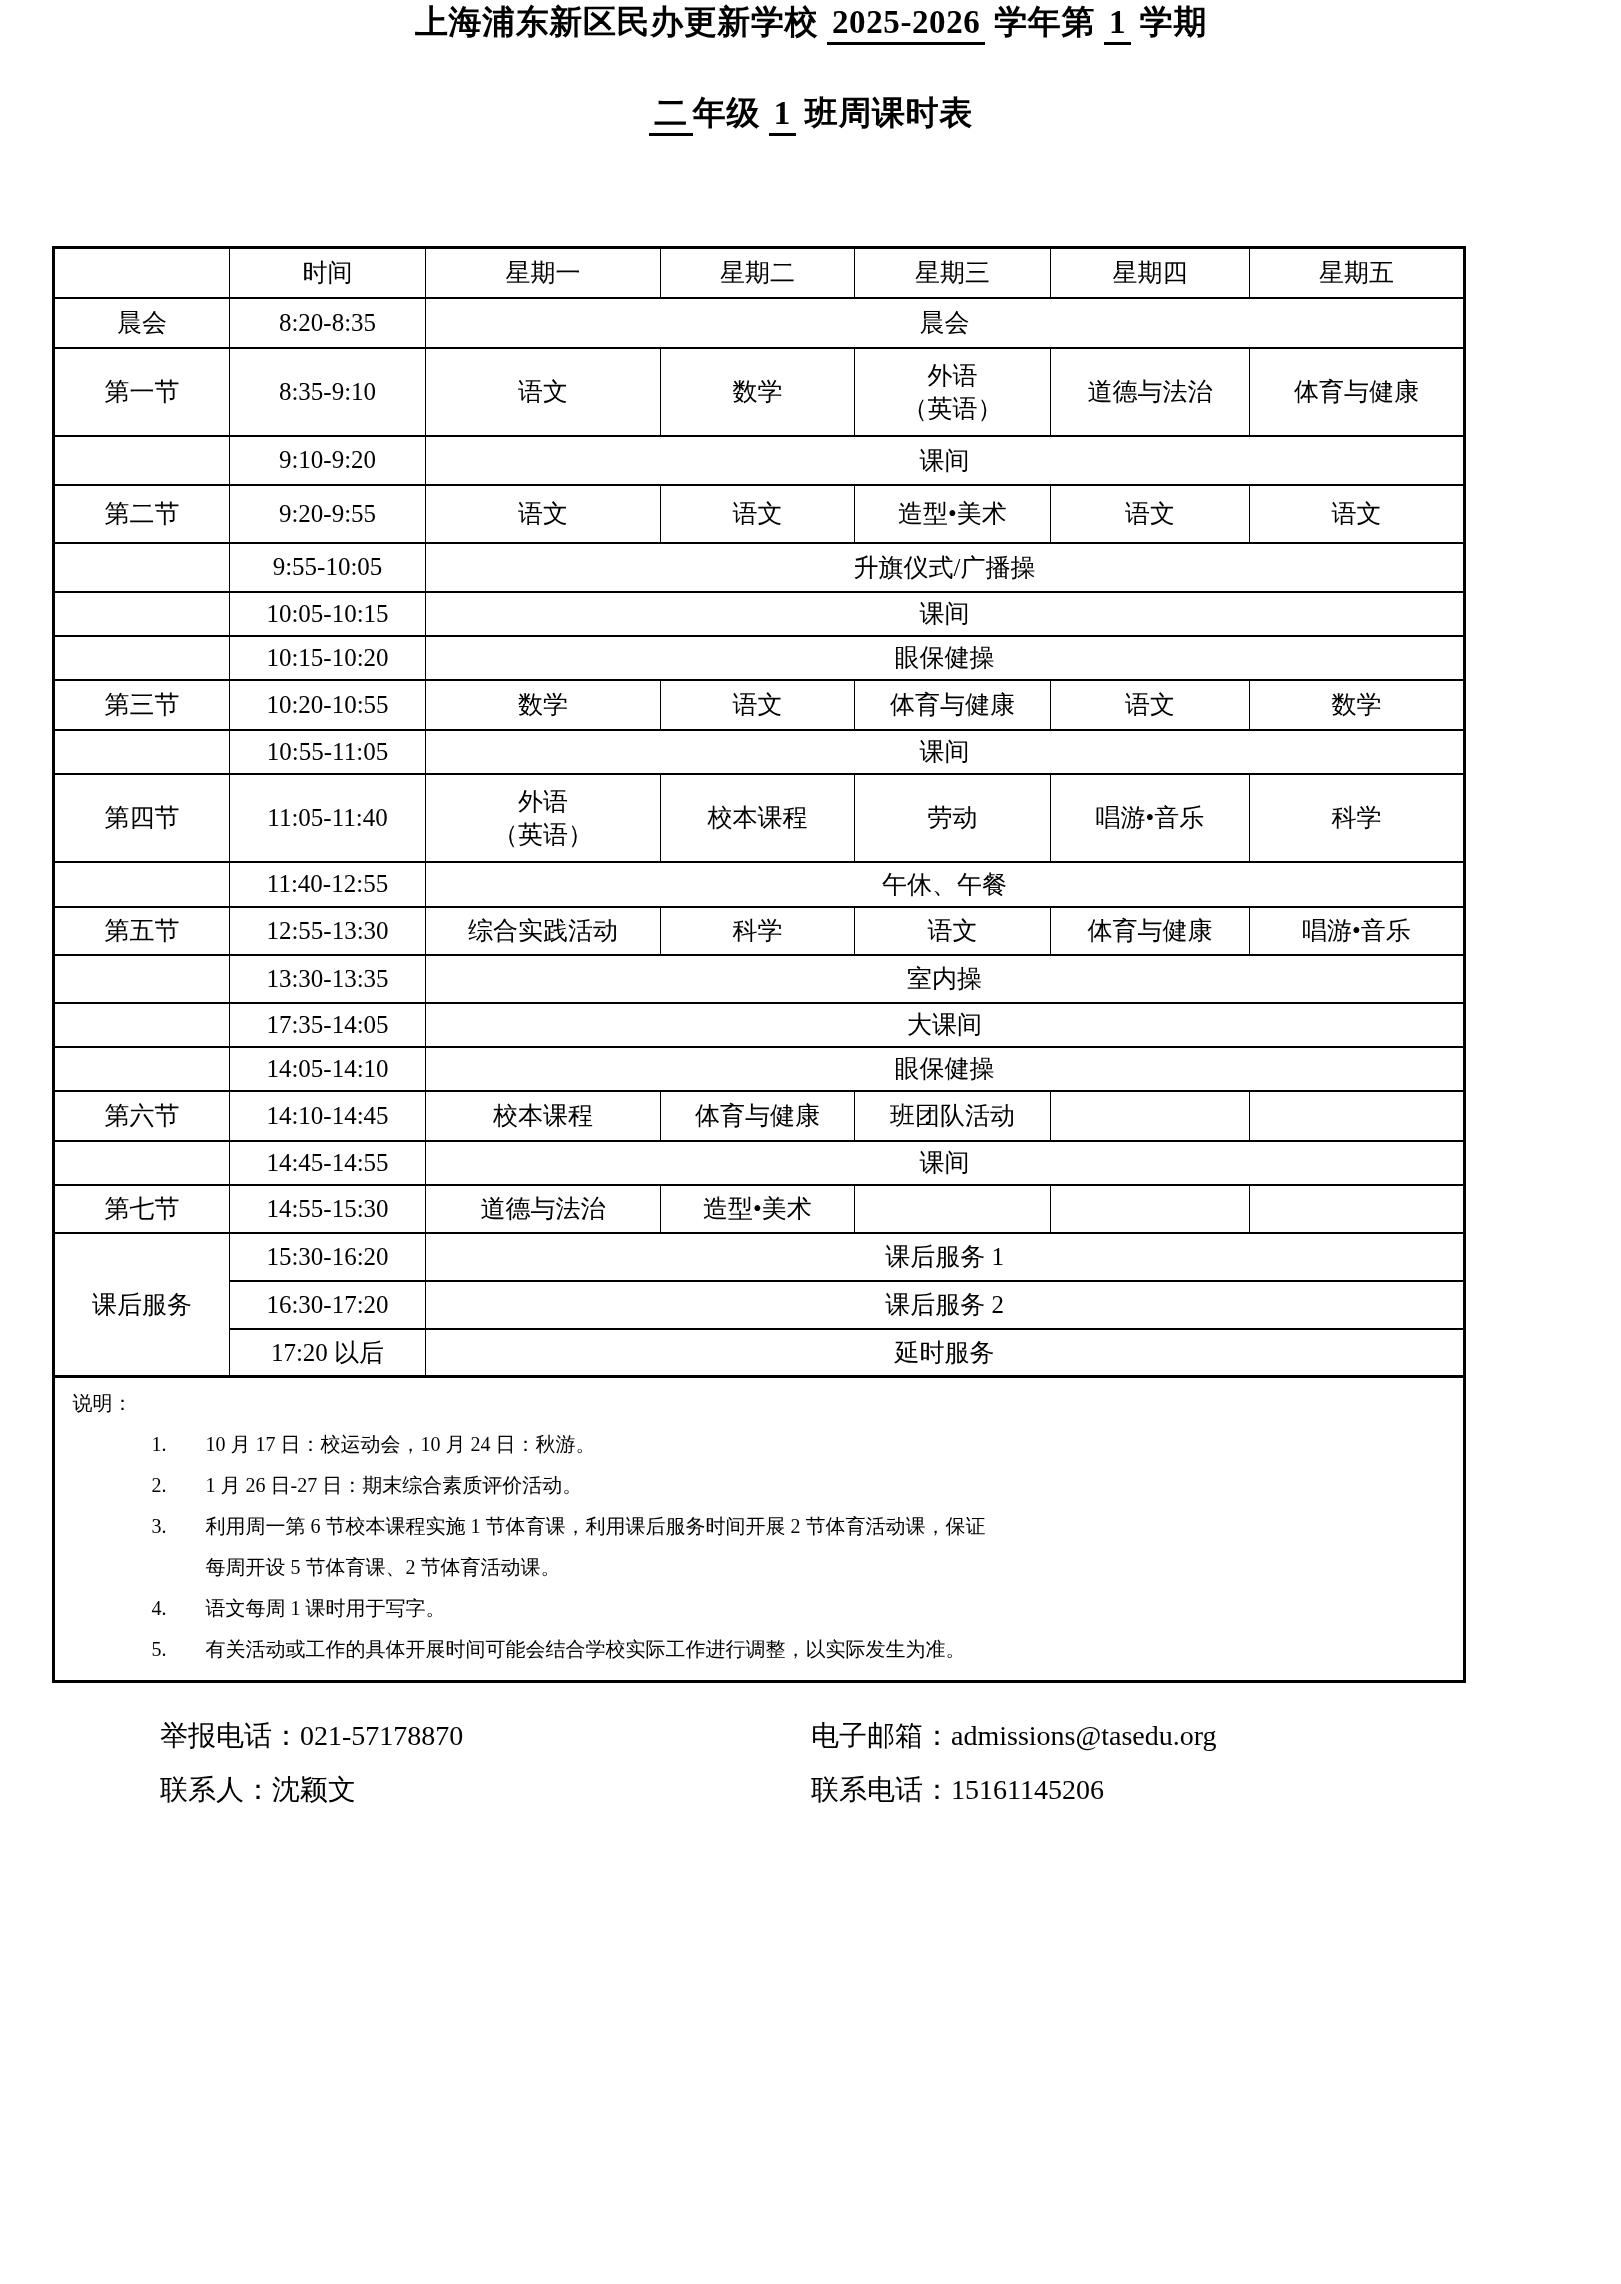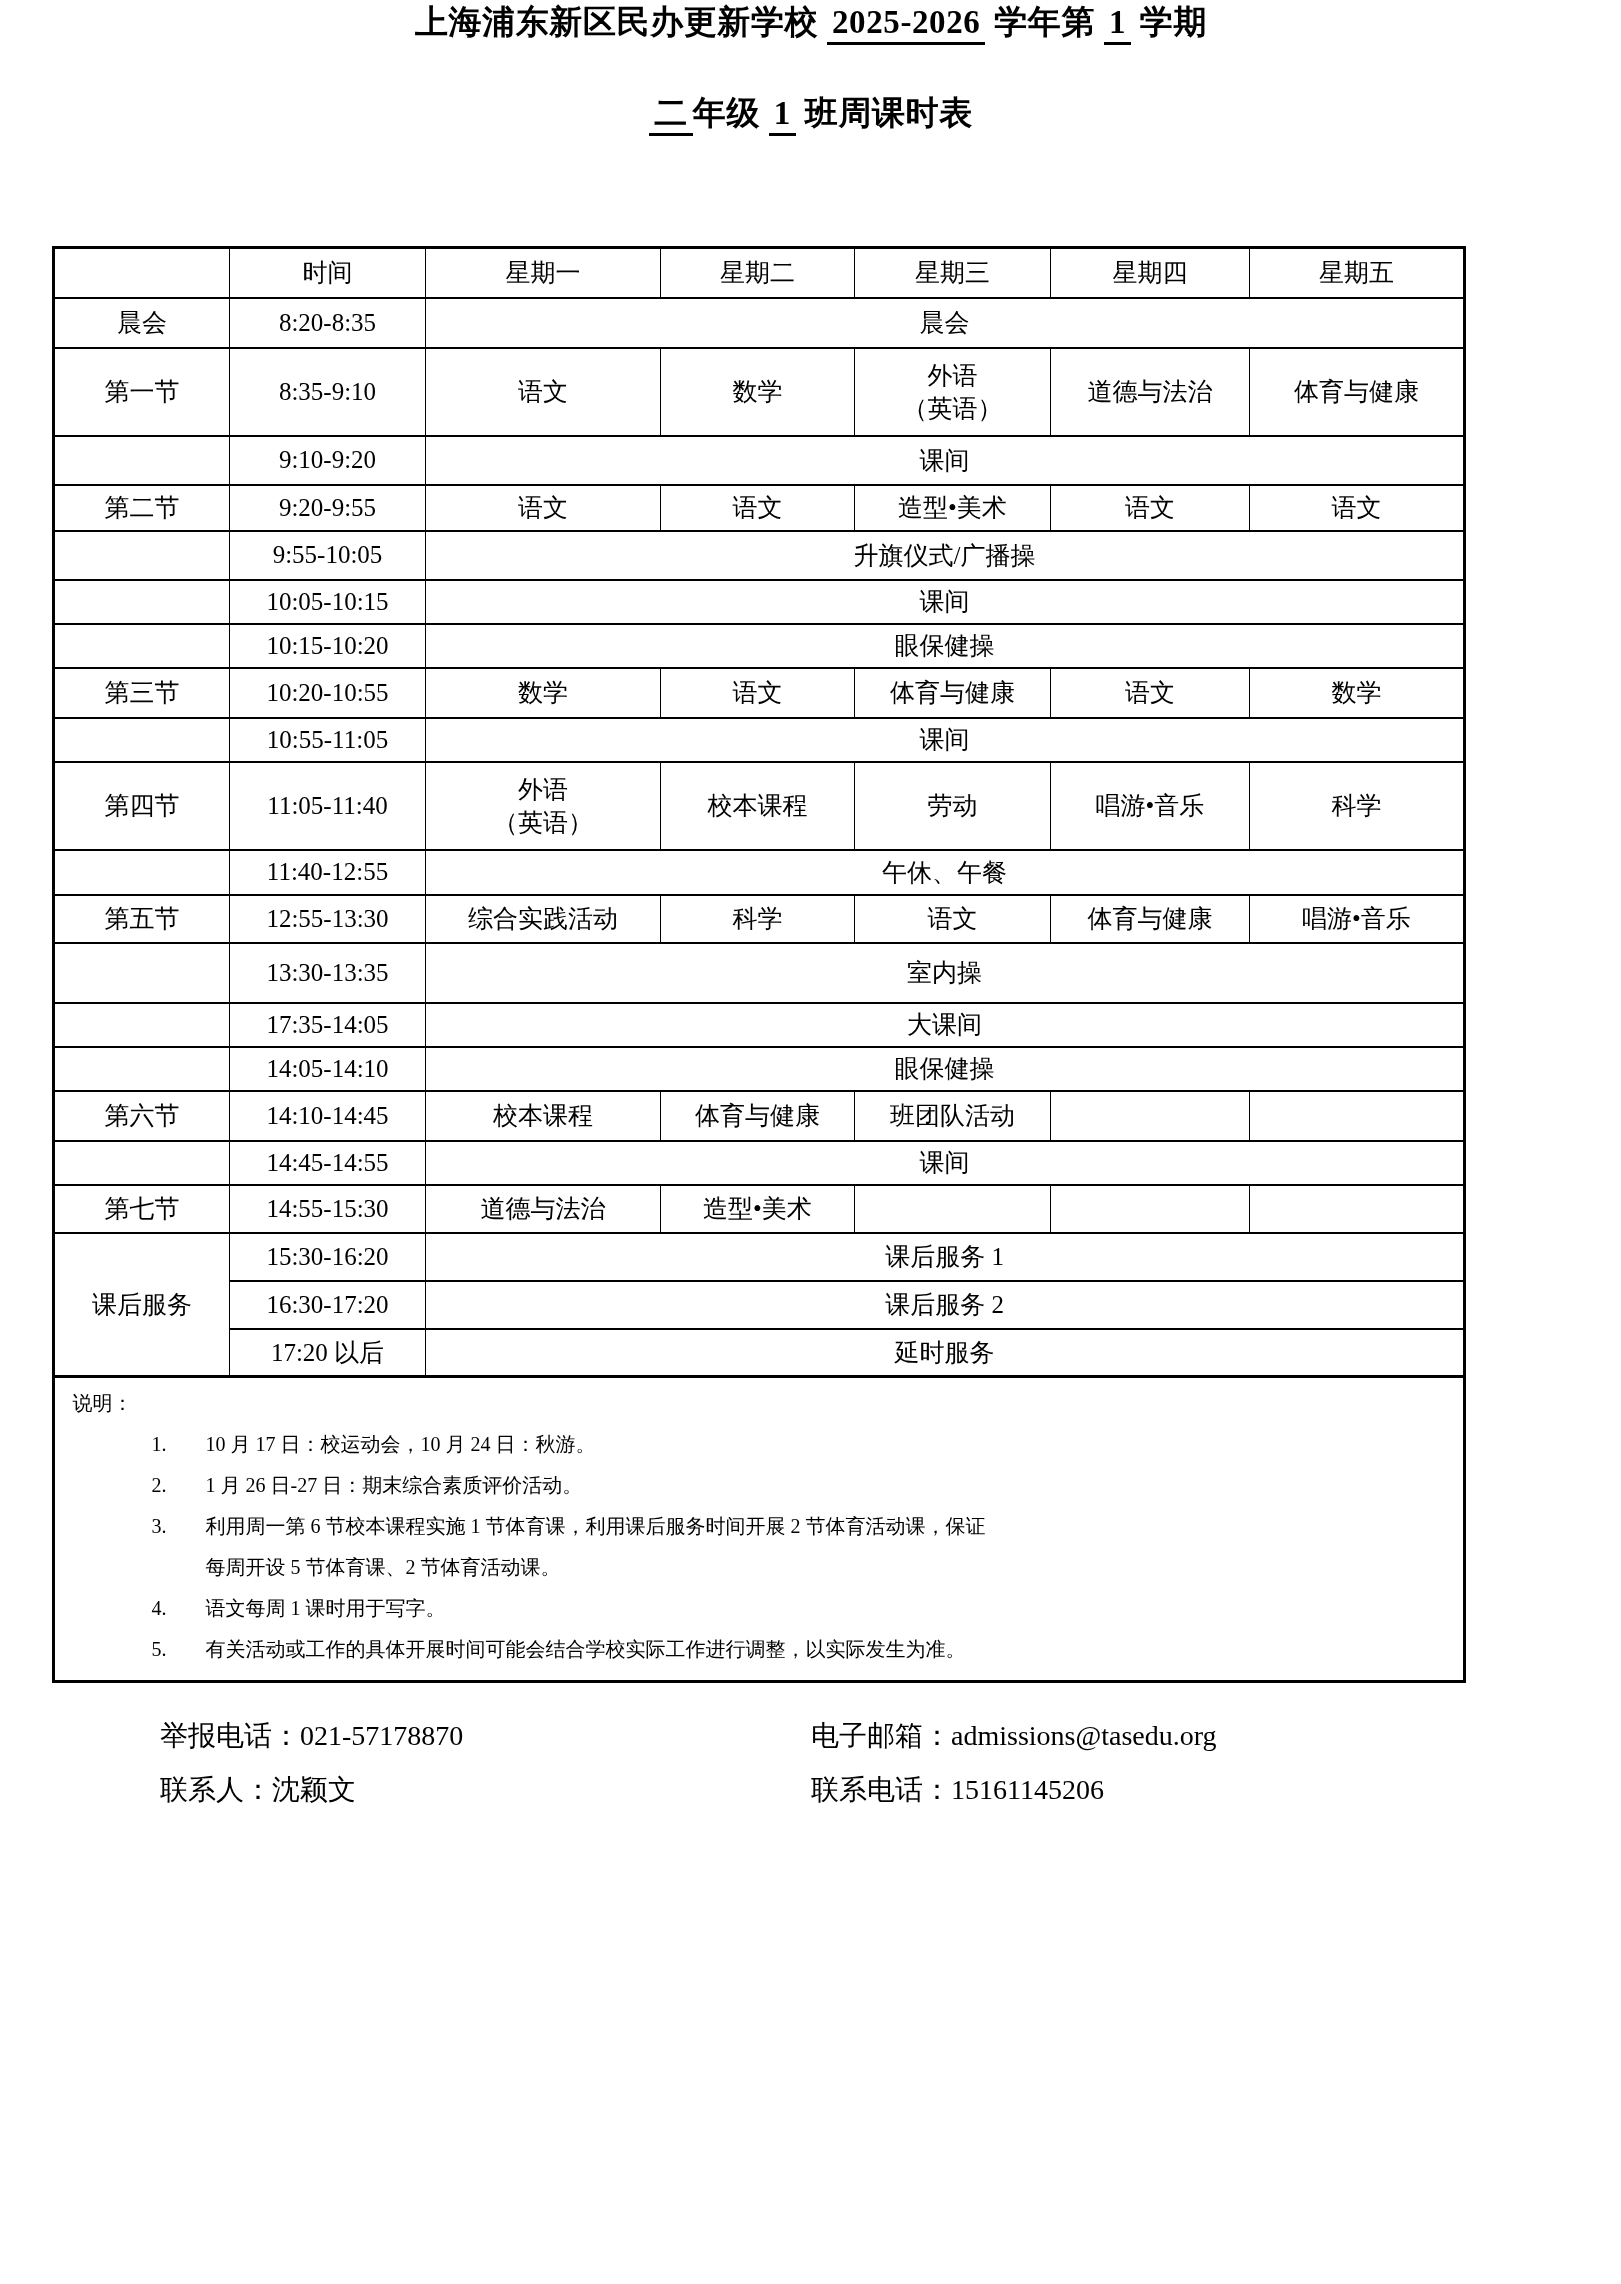--- a/index.html
+++ b/index.html
@@ -113,21 +113,21 @@
     <td class="cell">道德与法治</td>
     <td class="cell">体育与健康</td>
   </tr>
 
   <tr style="height:49px">
     <td></td>
     <td>9:10-9:20</td>
     <td class="mcell" colspan="5">课间</td>
   </tr>
 
-  <tr style="height:46px">
+  <tr style="height:58px">
     <td>第二节</td>
     <td>9:20-9:55</td>
     <td class="cell">语文</td>
     <td class="cell">语文</td>
     <td class="cell">造型•美术</td>
     <td class="cell">语文</td>
     <td class="cell">语文</td>
   </tr>
 
   <tr style="height:49px">
@@ -184,21 +184,21 @@
   <tr style="height:48px">
     <td>第五节</td>
     <td>12:55-13:30</td>
     <td class="cell">综合实践活动</td>
     <td class="cell">科学</td>
     <td class="cell">语文</td>
     <td class="cell">体育与健康</td>
     <td class="cell">唱游•音乐</td>
   </tr>
 
-  <tr style="height:60px">
+  <tr style="height:48px">
     <td></td>
     <td>13:30-13:35</td>
     <td class="mcell" colspan="5">室内操</td>
   </tr>
 
   <tr style="height:44px">
     <td></td>
     <td>17:35-14:05</td>
     <td class="mcell" colspan="5">大课间</td>
   </tr>

